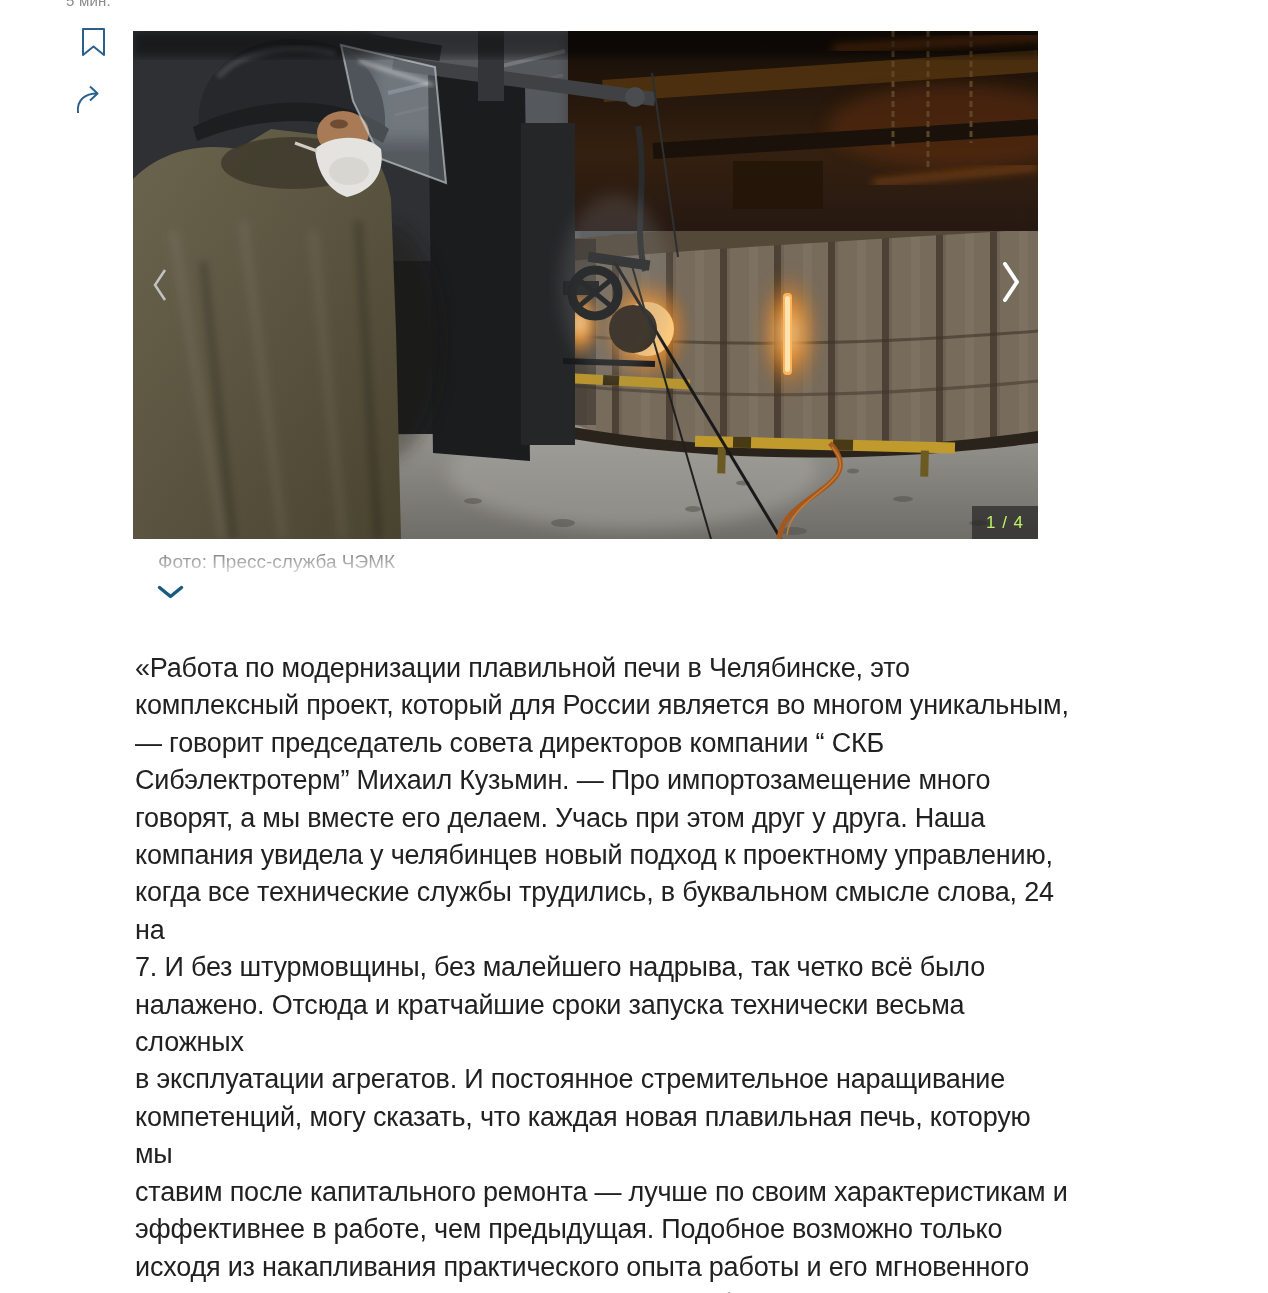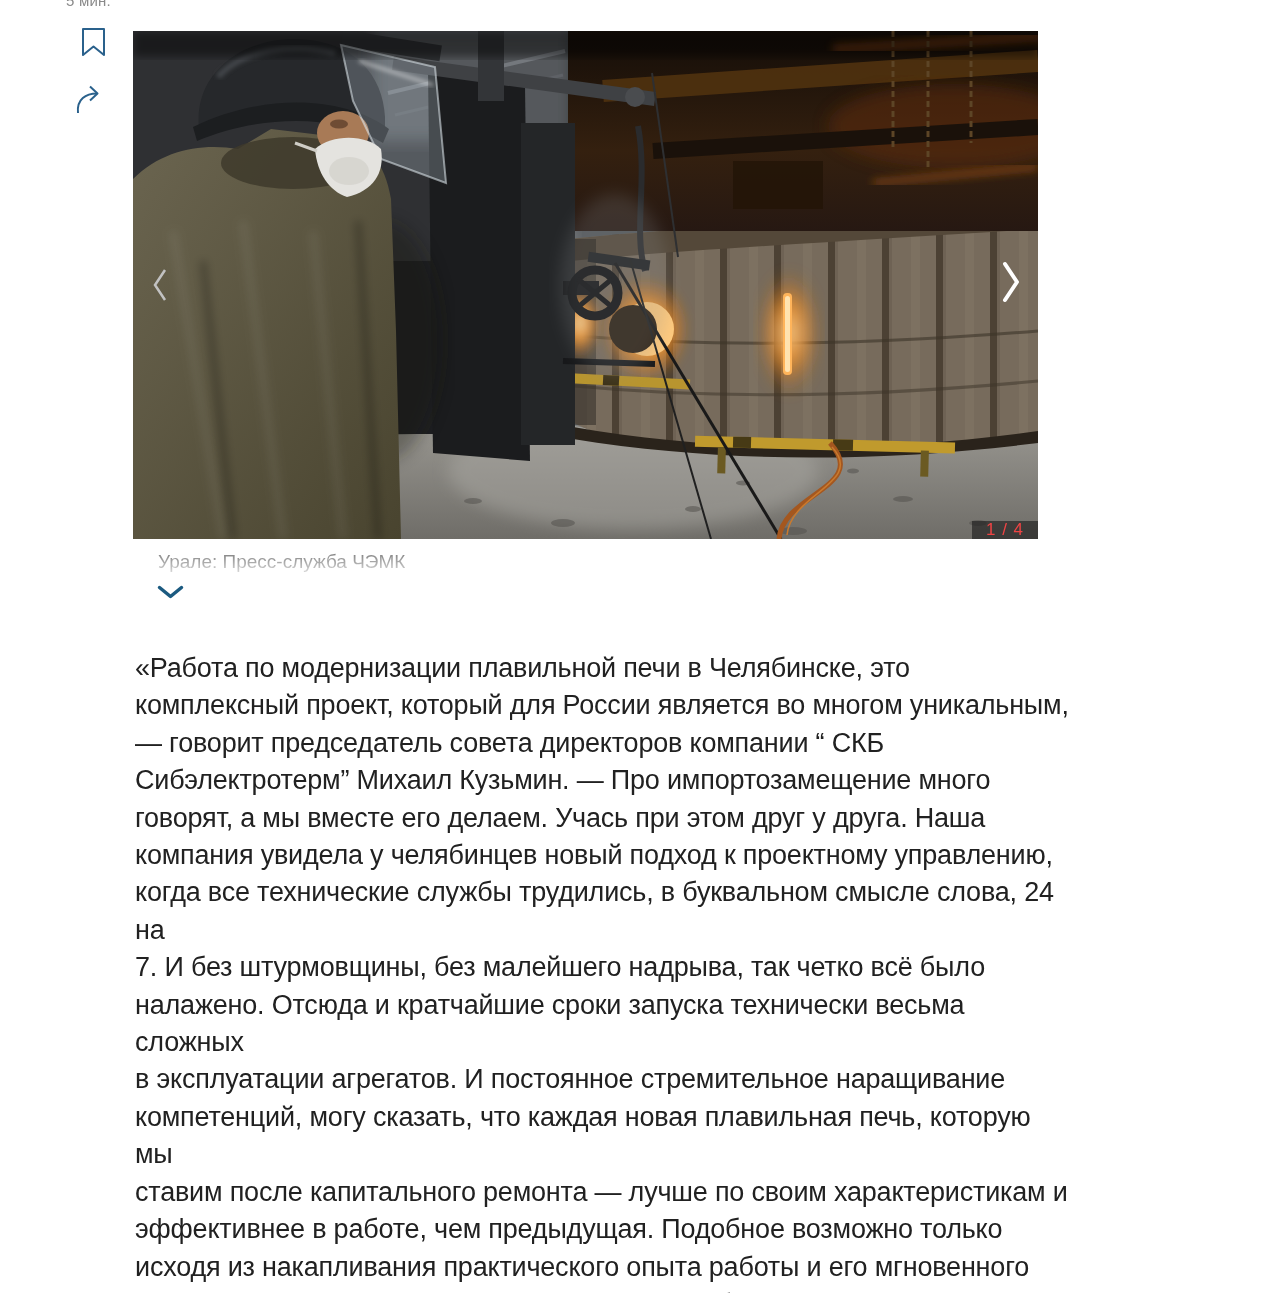--- a/index.html
+++ b/index.html
@@ -18,22 +18,22 @@
   
   .gallery { position:absolute; left:133px; top:31px; width:905px; height:508px;
              background:#1e1f22; overflow:hidden; }
   .gallery svg.scene { position:absolute; left:0; top:0; width:905px; height:508px; }
   .gal-btn { position:absolute; background:none; border:none; cursor:pointer; padding:0; }
   #prev-btn { left:18px;  top:236px; }
   #next-btn { right:17px; top:230px; }
   #fullscreen-btn { right:23px; top:21px; width:30px; height:30px; background:#ffffff;
                     border:none; border-radius:2px; cursor:pointer; display:flex;
                     align-items:center; justify-content:center; }
-  .counter { position:absolute; right:0; bottom:0; width:66px; height:18px;
-             background:rgba(28,28,28,.62); color:#ef4444; font-size:17px;
+  .counter { position:absolute; right:0; bottom:0; width:66px; height:33px;
+             background:rgba(28,28,28,.62); color:#bef264; font-size:17px;
              display:flex; align-items:center; justify-content:center; letter-spacing:1px; }
 
   
   .caption { position:absolute; left:158px; top:551px; font-size:19px; color:#9c9c9c; }
   @supports (-webkit-background-clip: text) {
     .caption { background:linear-gradient(180deg,#878787 15%,#d9d9d9 100%);
                -webkit-background-clip:text; -webkit-text-fill-color:transparent; }
   }
   #collapse-btn { position:absolute; left:157px; top:585px; background:none; border:none;
                   cursor:pointer; padding:0; }
@@ -249,21 +249,21 @@
       <polygon points="3,3 12,3 3,12" fill="#111111"></polygon>
       <polygon points="27,3 27,12 18,3" fill="#111111"></polygon>
       <polygon points="3,27 3,18 12,27" fill="#111111"></polygon>
       <polygon points="27,27 18,27 27,18" fill="#111111"></polygon>
     </svg>
   </button>
 
   <div class="counter">1 / 4</div>
 </figure>
 
-<figcaption class="caption">Урале: Пресс-служба ЧЭМК</figcaption>
+<figcaption class="caption">Фото: Пресс-служба ЧЭМК</figcaption>
 
 <button id="collapse-btn">
   <svg width="27" height="15" viewBox="0 0 27 15">
     <path d="M2.5,2.5 L13.5,11.5 L24.5,2.5" fill="none" stroke="#1b5a80" stroke-width="3.5" stroke-linecap="round" stroke-linejoin="round"></path>
   </svg>
 </button>
 
 <article>
   <p class="article-text">«Работа по модернизации плавильной печи в Челябинске, это
 комплексный проект, который для России является во многом уникальным,

